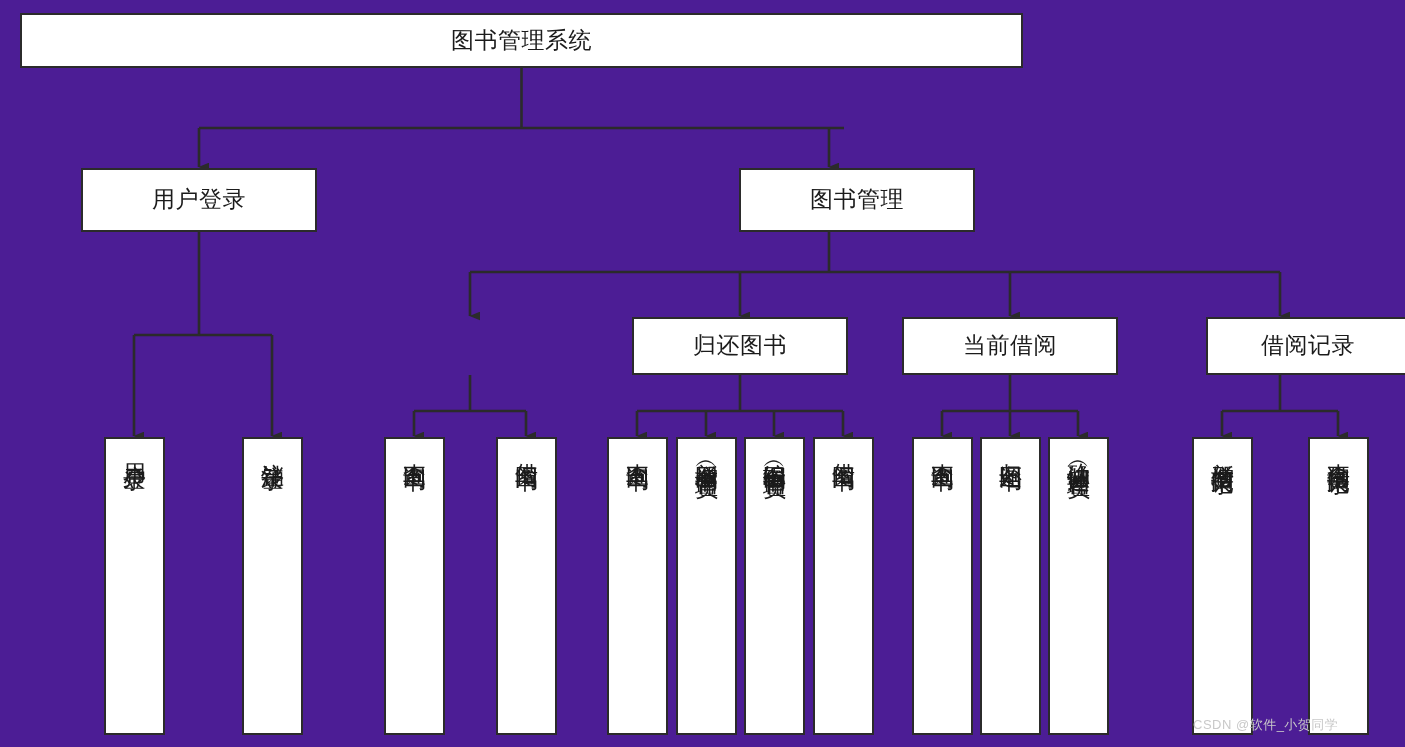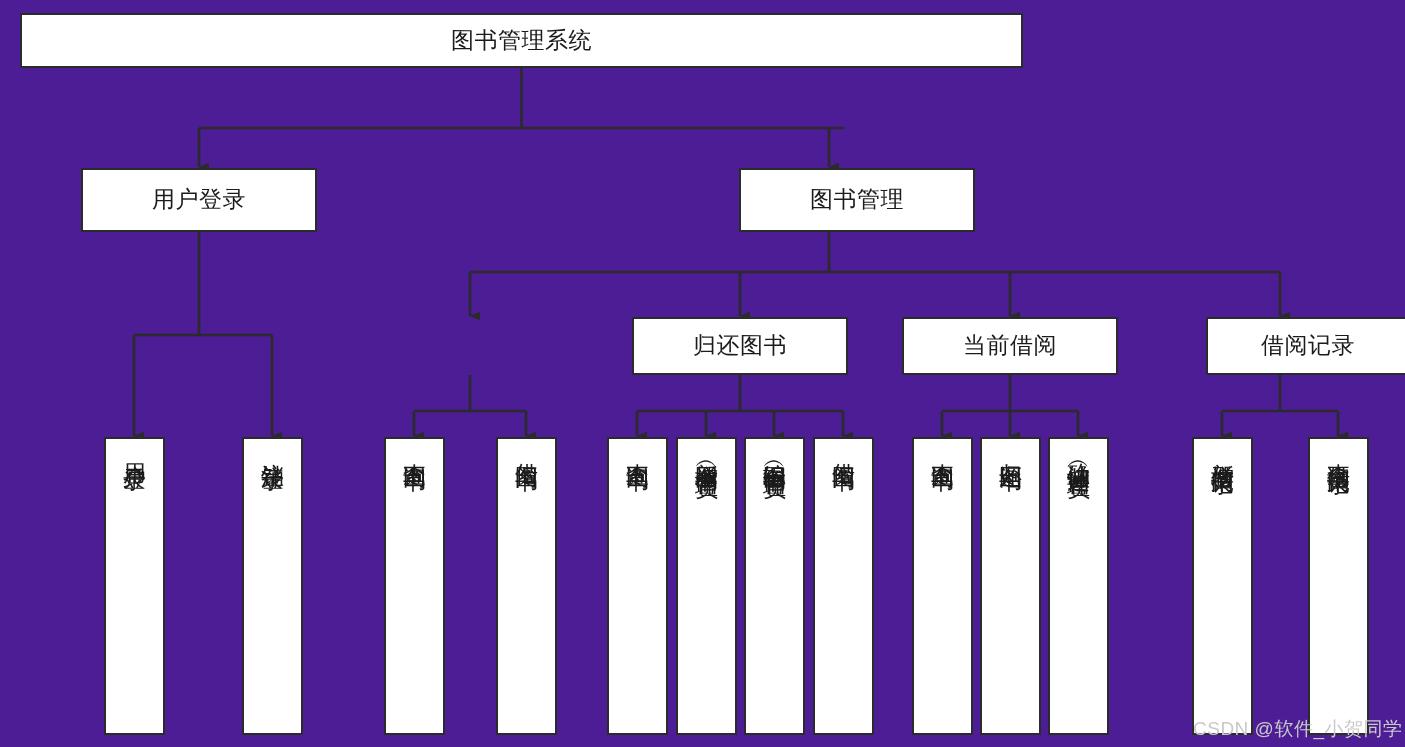--- a/index.html
+++ b/index.html
@@ -59,21 +59,21 @@
   .node.vert .label {
     writing-mode: vertical-rl;
     text-orientation: upright;
     font-size: 23px;
     letter-spacing: 2px;
     line-height: 1;
   }
   .watermark {
     position: absolute;
     color: #c9c9c9;
-    font-size: 19px;
+    font-size: 13px;
     letter-spacing: 0.5px;
     white-space: nowrap;
     user-select: none;
   }
 </style>
 </head>
 <body>
 
 <div id="diagram-root">
 

